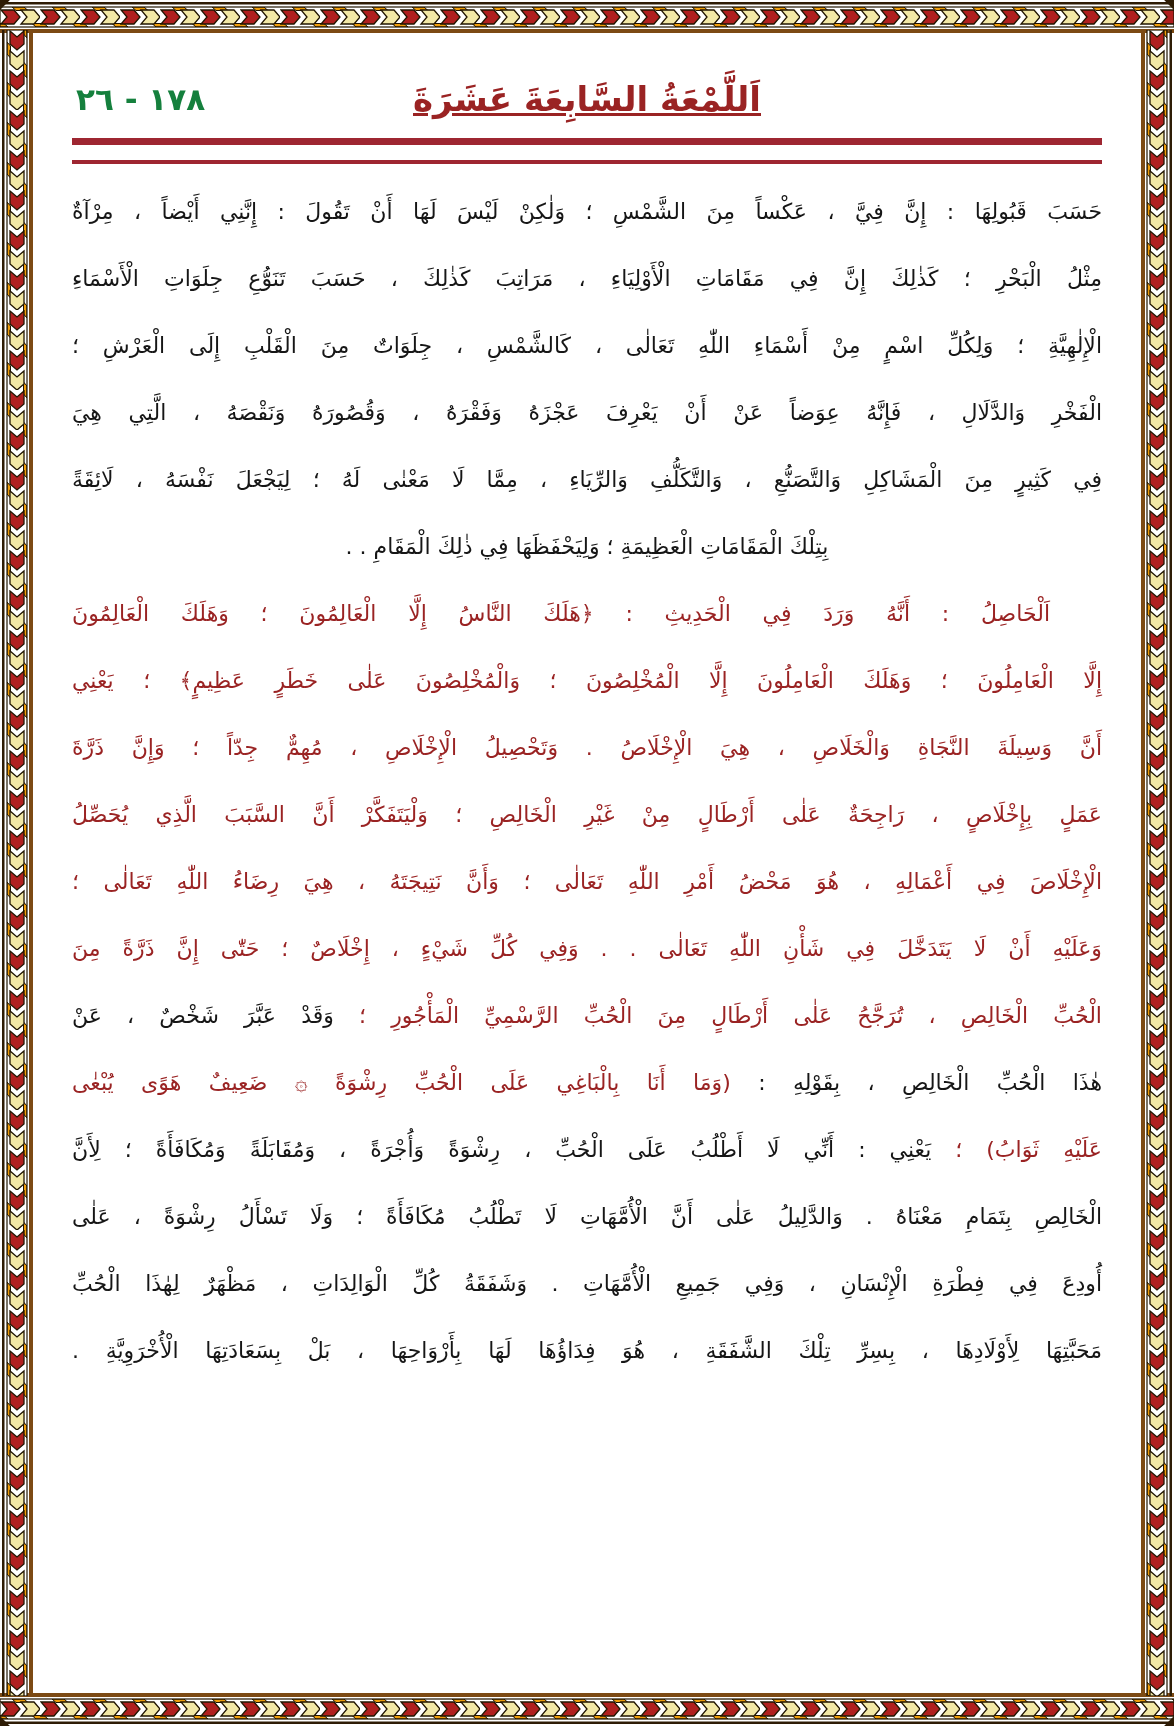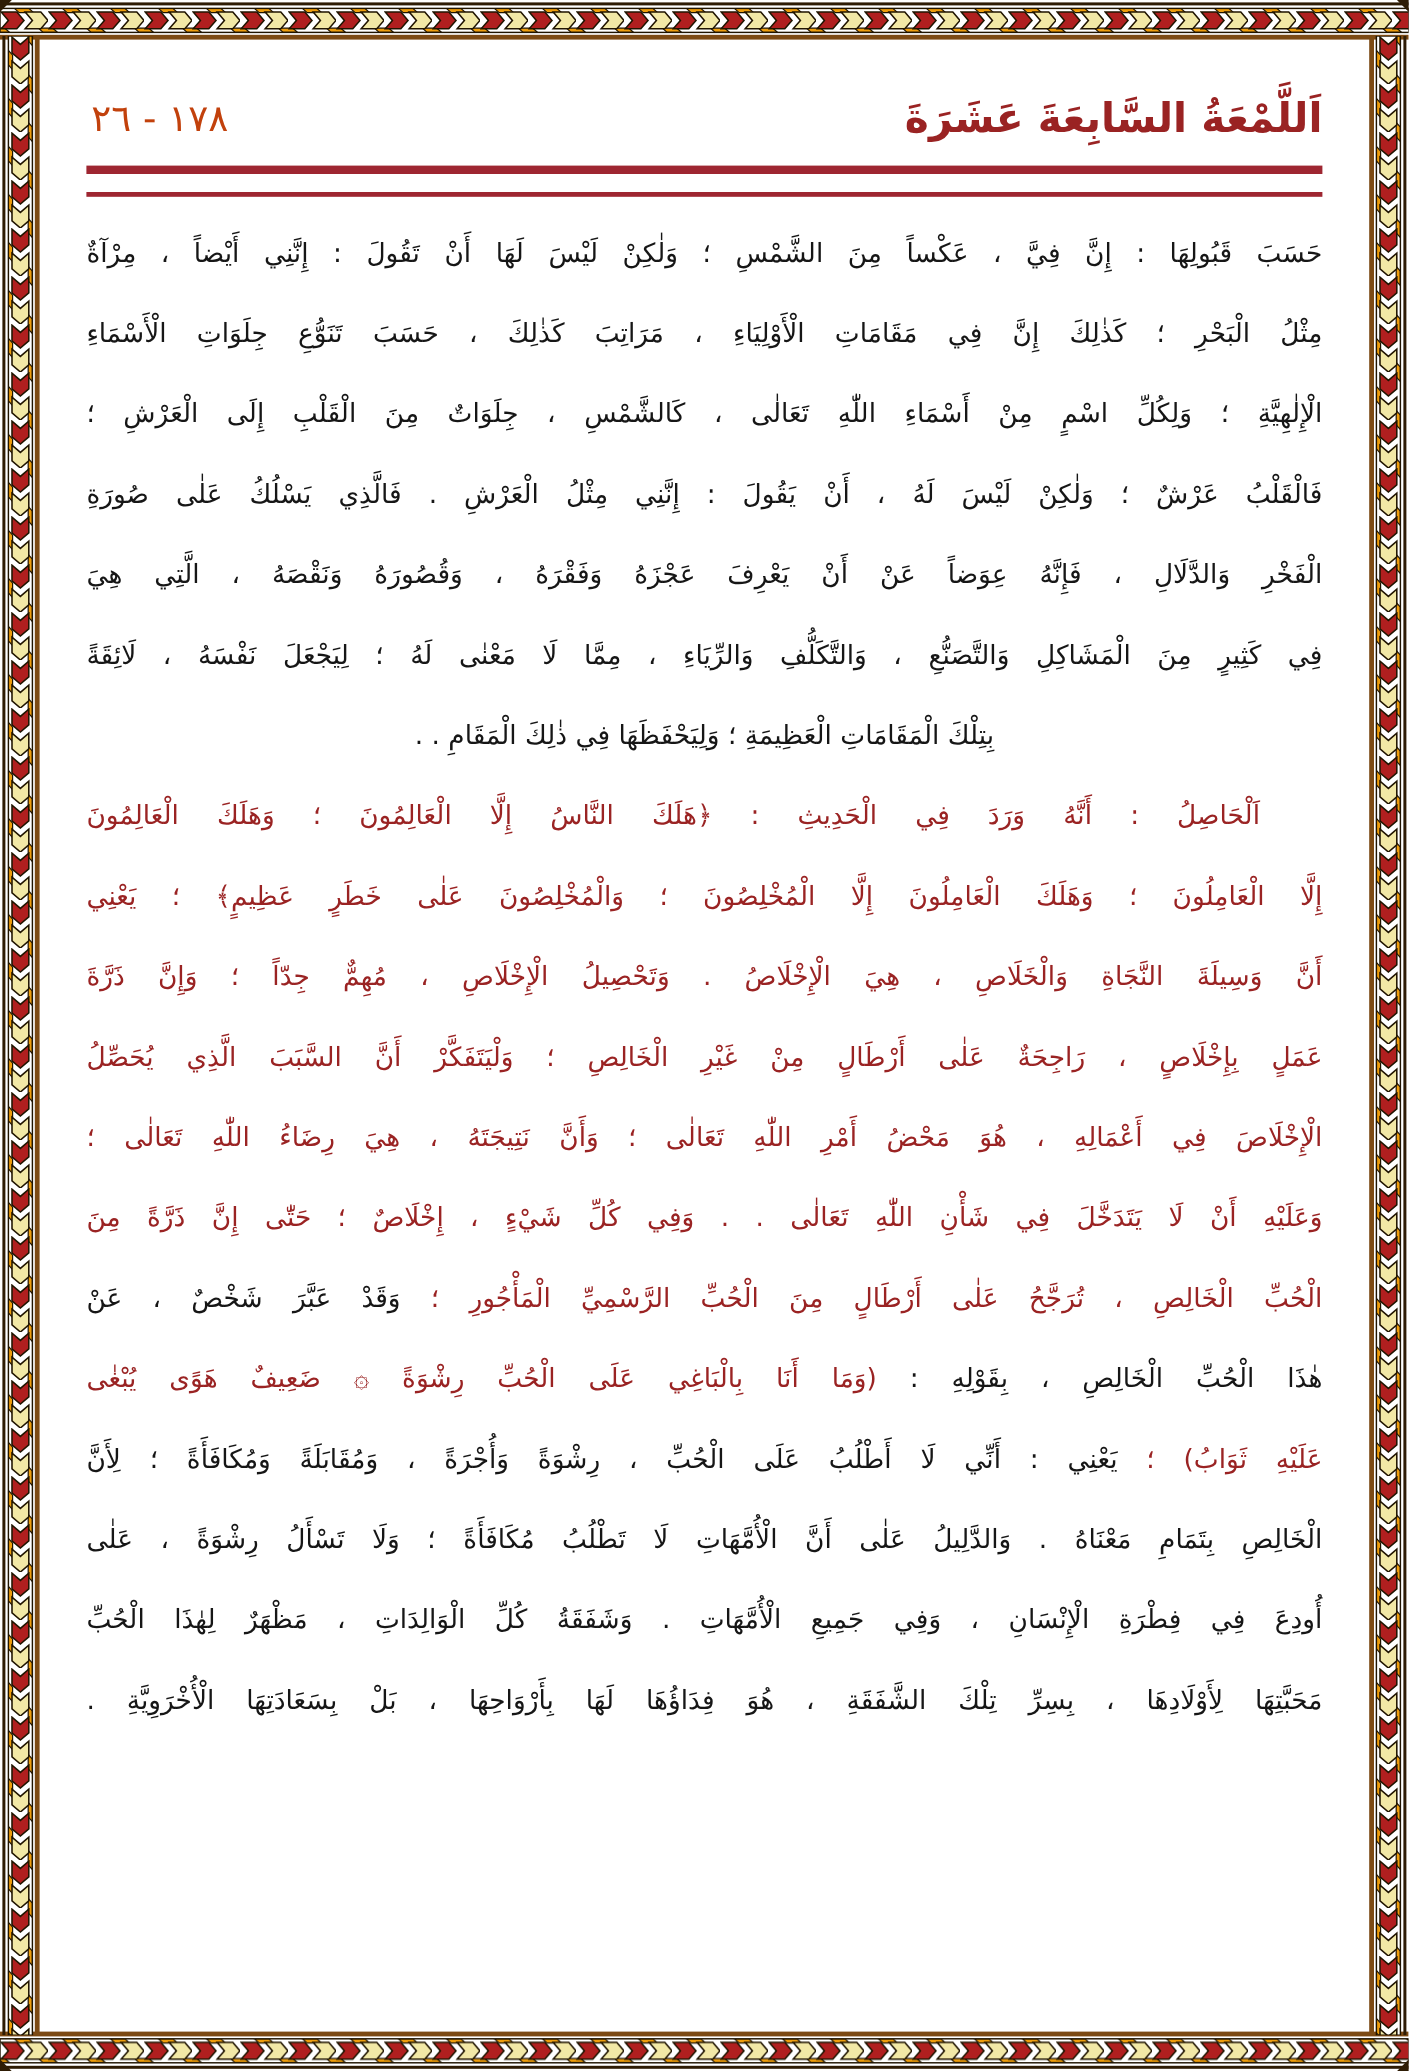--- a/index.html
+++ b/index.html
@@ -27,26 +27,26 @@
 
   
   #content{
     position:absolute;
     top:34px;left:34px;right:34px;bottom:34px;
     padding:26px 38px 0 38px;
     direction:rtl;
   }
   #header{position:relative;height:58px;margin-top:10px;}
   #page-title{
-    position:absolute;right:0;left:0;
-    color:#9a2323;font-size:34px;font-weight:bold;line-height:58px;
+    position:absolute;right:0;left:0;text-align:center;
+    color:#9a2323;font-size:34px;font-weight:bold;line-height:58px;text-decoration:underline;
   }
   #page-ref{
     position:absolute;left:4px;top:0;
-    color:#c2410c;font-size:31px;font-weight:normal;line-height:58px;
+    color:#15803d;font-size:31px;font-weight:bold;line-height:58px;
     letter-spacing:2px;
     text-align:right;
   }
   #header-rule{
     margin-top:10px;height:15px;
     border-top:7px solid #9e2631;
     border-bottom:4px solid #9e2631;
   }
   #body-text{margin-top:14px;}
   .line{
@@ -147,21 +147,20 @@
       <div id="page-title">اَللَّمْعَةُ السَّابِعَةَ عَشَرَةَ</div>
       <div id="page-ref">١٧٨ - ٢٦</div>
     </div>
 
     <div id="header-rule"></div>
 
     <div id="body-text">
       <div class="line" data-align="justify"><span class="seg" data-color="black">حَسَبَ قَبُولِهَا : إِنَّ فِيَّ ، عَكْساً مِنَ الشَّمْسِ ؛ وَلٰكِنْ لَيْسَ لَهَا أَنْ تَقُولَ : إِنَّنِي أَيْضاً ، مِرْآةٌ</span></div>
       <div class="line" data-align="justify"><span class="seg" data-color="black">مِثْلُ الْبَحْرِ ؛ كَذٰلِكَ إِنَّ فِي مَقَامَاتِ الْأَوْلِيَاءِ ، مَرَاتِبَ كَذٰلِكَ ، حَسَبَ تَنَوُّعِ جِلَوَاتِ الْأَسْمَاءِ</span></div>
       <div class="line" data-align="justify"><span class="seg" data-color="black">الْإِلٰهِيَّةِ ؛ وَلِكُلِّ اسْمٍ مِنْ أَسْمَاءِ اللّٰهِ تَعَالٰى ، كَالشَّمْسِ ، جِلَوَاتٌ مِنَ الْقَلْبِ إِلَى الْعَرْشِ ؛</span></div>
-      <div class="line" data-align="justify"><span class="seg" data-color="black">فَالْقَلْبُ عَرْشٌ ؛ وَلٰكِنْ لَيْسَ لَهُ ، أَنْ يَقُولَ : إِنَّنِي مِثْلُ الْعَرْشِ . فَالَّذِي يَسْلُكُ عَلٰى صُورَةِ</span></div>
       <div class="line" data-align="justify"><span class="seg" data-color="black">الْفَخْرِ وَالدَّلَالِ ، فَإِنَّهُ عِوَضاً عَنْ أَنْ يَعْرِفَ عَجْزَهُ وَفَقْرَهُ ، وَقُصُورَهُ وَنَقْصَهُ ، الَّتِي هِيَ</span></div>
       <div class="line" data-align="justify"><span class="seg" data-color="black">فِي كَثِيرٍ مِنَ الْمَشَاكِلِ وَالتَّصَنُّعِ ، وَالتَّكَلُّفِ وَالرِّيَاءِ ، مِمَّا لَا مَعْنٰى لَهُ ؛ لِيَجْعَلَ نَفْسَهُ ، لَائِقَةً</span></div>
       <div class="line" data-align="center"><span class="seg" data-color="black">بِتِلْكَ الْمَقَامَاتِ الْعَظِيمَةِ ؛ وَلِيَحْفَظَهَا فِي ذٰلِكَ الْمَقَامِ . .</span></div>
       <div class="line" data-align="justify-indent"><span class="seg" data-color="red">اَلْحَاصِلُ : أَنَّهُ وَرَدَ فِي الْحَدِيثِ : ﴿هَلَكَ النَّاسُ إِلَّا الْعَالِمُونَ ؛ وَهَلَكَ الْعَالِمُونَ</span></div>
       <div class="line" data-align="justify"><span class="seg" data-color="red">إِلَّا الْعَامِلُونَ ؛ وَهَلَكَ الْعَامِلُونَ إِلَّا الْمُخْلِصُونَ ؛ وَالْمُخْلِصُونَ عَلٰى خَطَرٍ عَظِيمٍ﴾ ؛ يَعْنِي</span></div>
       <div class="line" data-align="justify"><span class="seg" data-color="red">أَنَّ وَسِيلَةَ النَّجَاةِ وَالْخَلَاصِ ، هِيَ الْإِخْلَاصُ . وَتَحْصِيلُ الْإِخْلَاصِ ، مُهِمٌّ جِدّاً ؛ وَإِنَّ ذَرَّةَ</span></div>
       <div class="line" data-align="justify"><span class="seg" data-color="red">عَمَلٍ بِإِخْلَاصٍ ، رَاجِحَةٌ عَلٰى أَرْطَالٍ مِنْ غَيْرِ الْخَالِصِ ؛ وَلْيَتَفَكَّرْ أَنَّ السَّبَبَ الَّذِي يُحَصِّلُ</span></div>
       <div class="line" data-align="justify"><span class="seg" data-color="red">الْإِخْلَاصَ فِي أَعْمَالِهِ ، هُوَ مَحْضُ أَمْرِ اللّٰهِ تَعَالٰى ؛ وَأَنَّ نَتِيجَتَهُ ، هِيَ رِضَاءُ اللّٰهِ تَعَالٰى ؛</span></div>
       <div class="line" data-align="justify"><span class="seg" data-color="red">وَعَلَيْهِ أَنْ لَا يَتَدَخَّلَ فِي شَأْنِ اللّٰهِ تَعَالٰى . . وَفِي كُلِّ شَيْءٍ ، إِخْلَاصٌ ؛ حَتّٰى إِنَّ ذَرَّةً مِنَ</span></div>
       <div class="line" data-align="justify"><span class="seg" data-color="red">الْحُبِّ الْخَالِصِ ، تُرَجَّحُ عَلٰى أَرْطَالٍ مِنَ الْحُبِّ الرَّسْمِيِّ الْمَأْجُورِ ؛</span> <span class="seg" data-color="black">وَقَدْ عَبَّرَ شَخْصٌ ، عَنْ</span></div>

